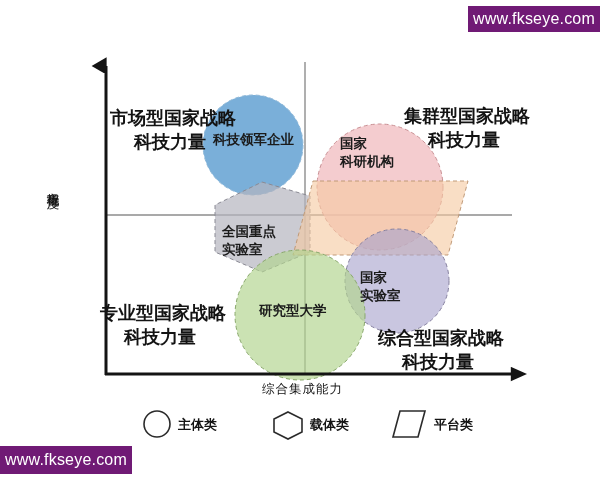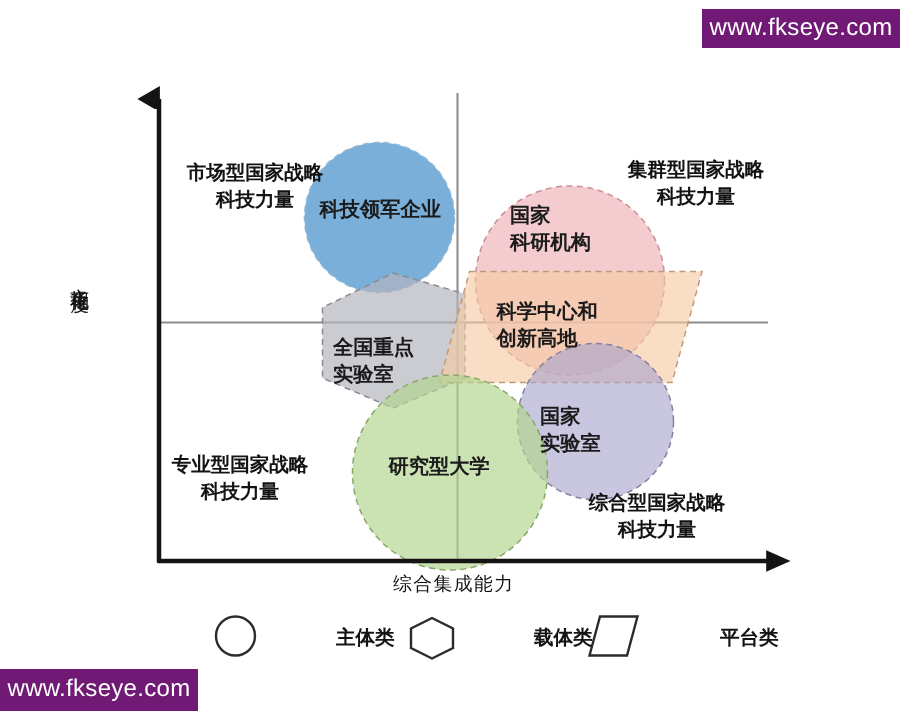--- a/index.html
+++ b/index.html
@@ -45,21 +45,21 @@
   }
   #wm-bottom {
     left: 0px;
     bottom: 6px;
     width: 132px;
     height: 28px;
   }
   .lbl {
     position: absolute;
     font-weight: bold;
-    font-size: 13px;
+    font-size: 18px;
     line-height: 1.35;
     text-align: center;
     white-space: nowrap;
     color: #131313;
   }
   .shape-lbl {
     position: absolute;
     font-weight: bold;
     font-size: 13.5px;
     line-height: 1.35;
@@ -84,21 +84,20 @@
     left: 262px;
     top: 381px;
     letter-spacing: 1px;
   }
   .legend-lbl {
     position: absolute;
     font-weight: bold;
     font-size: 13px;
     white-space: nowrap;
     color: #141414;
-    margin-left: 46px;
   }
 </style>
 </head>
 <body>
 
 <div id="stage">
 
   <svg id="diagram-svg" width="600" height="480" viewBox="0 0 600 480">
     <defs>
       <marker id="arrow-up" markerWidth="10" markerHeight="10" refX="2.2" refY="5.2" orient="auto" markerUnits="strokeWidth">
@@ -177,24 +176,20 @@
 
   <div class="shape-lbl" style="left:259px; top:302px; width:84px;">
     <div>研究型大学</div>
   </div>
 
   <div class="shape-lbl" style="left:360px; top:269px; width:74px;">
     <div>国家</div>
     <div>实验室</div>
   </div>
 
-  <div class="shape-lbl" style="left:331px; top:199px; width:92px;">
-    <div>科学中心和</div>
-    <div>创新高地</div>
-  </div>
 
   <div class="axis-lbl" id="y-axis-label">市场化程度</div>
   <div class="axis-lbl" id="x-axis-label">综合集成能力</div>
 
   <div class="legend-lbl" style="left:178px; top:416px;">主体类</div>
   <div class="legend-lbl" style="left:310px; top:416px;">载体类</div>
   <div class="legend-lbl" style="left:434px; top:416px;">平台类</div>
 
   <div class="wm" id="wm-top">www.fkseye.com</div>
   <div class="wm" id="wm-bottom">www.fkseye.com</div>

